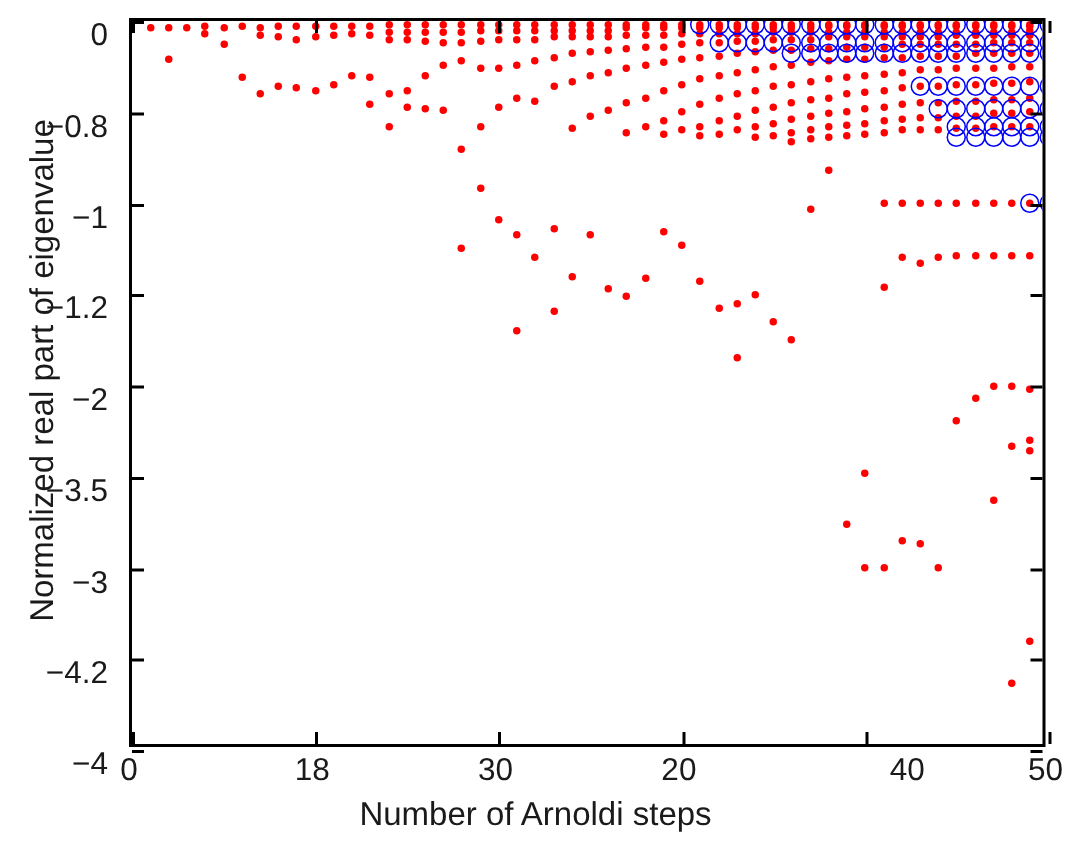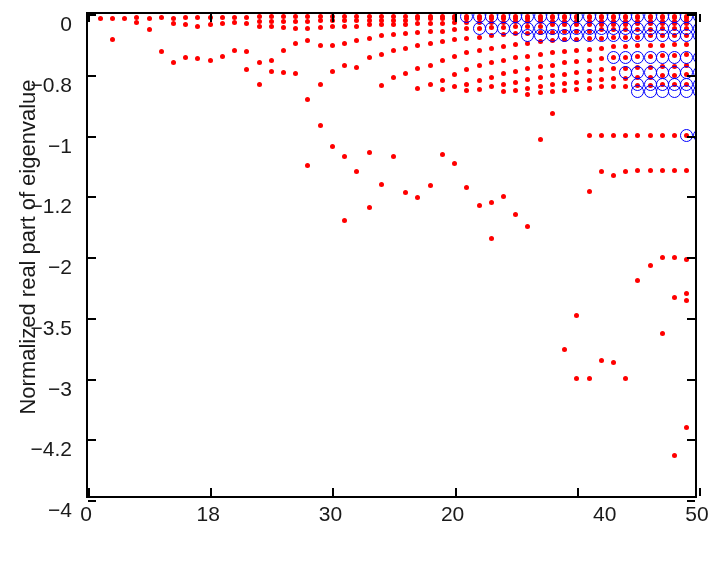--- a/index.html
+++ b/index.html
@@ -569,15 +569,16 @@
 
   <div class="xlabels" id="x-tick-labels">
       <span style="left: 0px;">0</span>
       <span style="left: 122.2px;">18</span>
       <span style="left: 244.4px;">30</span>
       <span style="left: 366.6px;">20</span>
       <span style="left: 488.8px; margin-left: 30px;">40</span>
       <span style="left: 611px;">50</span>
     </div>
 
+  <div id="x-axis-title">Number of Arnoldi steps</div>
   <div id="y-axis-title">Normalized real part of eigenvalue</div>
 
 </div>
 
 </body></html>

